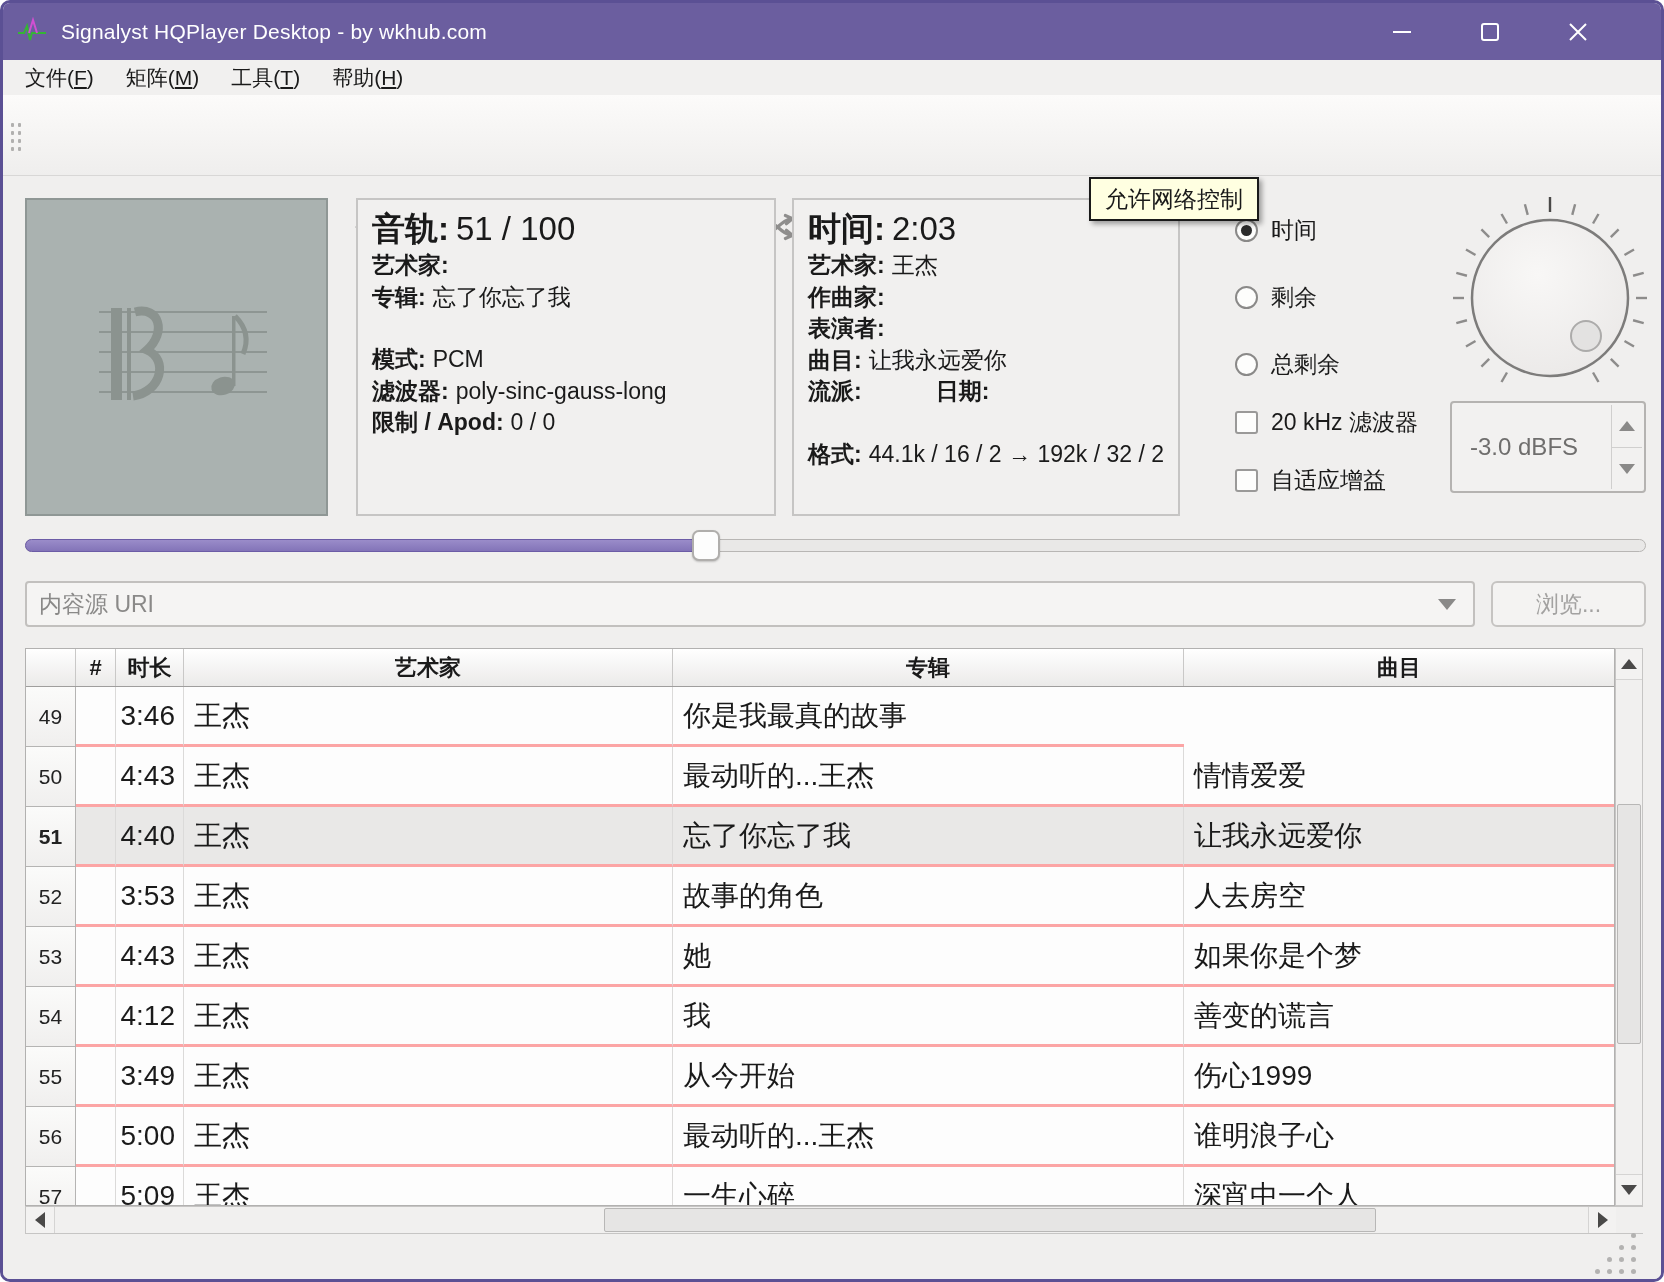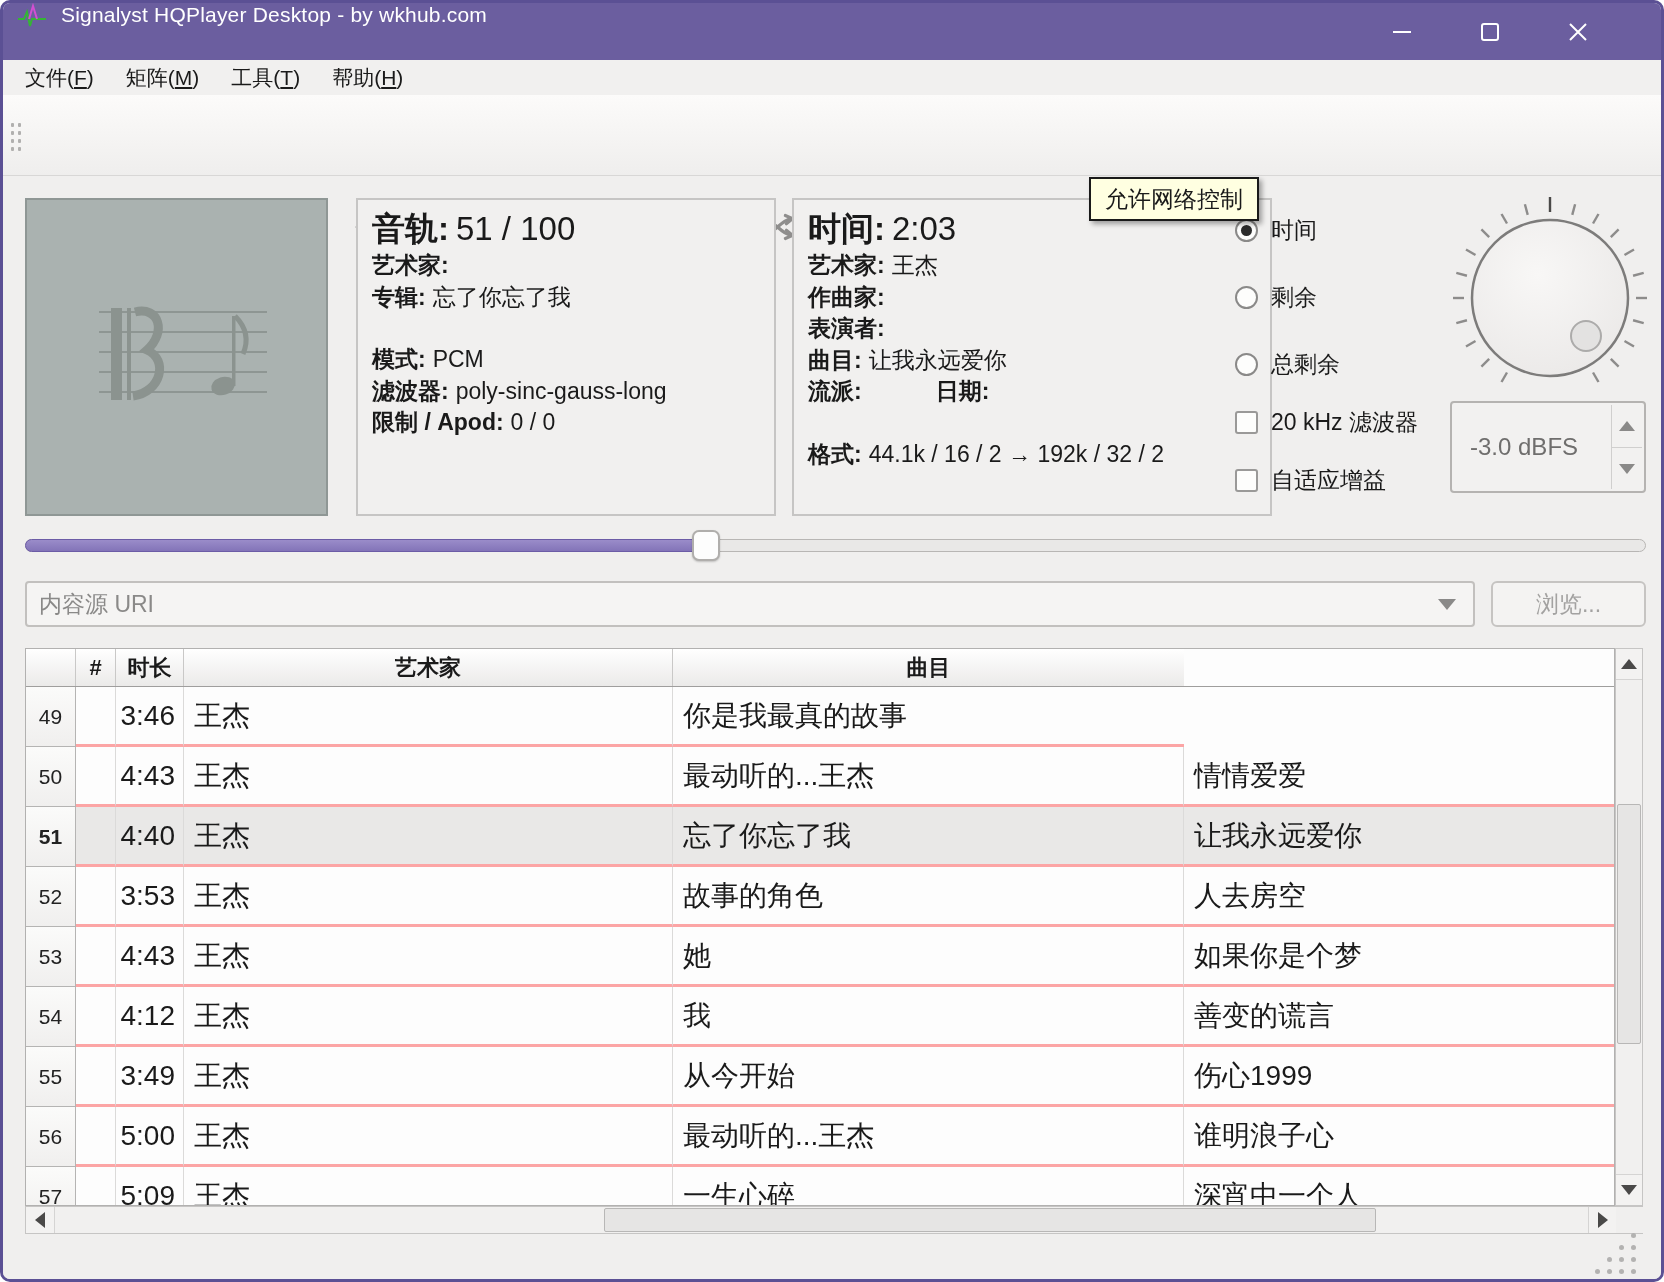--- a/index.html
+++ b/index.html
@@ -1,18 +1,18 @@
 <!DOCTYPE html>
 <html><head>
 <meta charset="utf-8">
 <style>
   html,body{margin:0;padding:0;background:#ffffff;font-family:"Liberation Sans","DejaVu Sans",sans-serif;}
   .window{position:relative;width:1664px;height:1282px;box-sizing:border-box;border:3px solid #5b5094;border-radius:10px;overflow:hidden;background:#f0efee;}
   
-  .titlebar{position:absolute;left:0;top:0;width:100%;height:57px;background:#6b5e9f;display:flex;}
+  .titlebar{position:absolute;left:0;top:0;width:100%;height:57px;background:#6b5e9f;display:flex;align-items:center;}
   .app-icon{width:30px;height:30px;margin-left:14px;}
   .title-text{color:#ffffff;font-size:21px;margin-left:14px;letter-spacing:.2px;}
   .win-controls{position:absolute;right:60px;top:0;height:57px;display:flex;align-items:center;gap:42px;}
   .win-btn{width:46px;height:46px;display:flex;align-items:center;justify-content:center;cursor:default;}
   
   .menubar{position:absolute;left:0;top:57px;width:100%;height:35px;background:#f1f0ef;display:flex;align-items:center;font-size:21px;color:#1a1a1a;}
   .menu-item{padding:0 16px;height:100%;display:flex;align-items:center;}
   .menu-item:first-child{margin-left:6px;}
   .menu-item .mkey{text-decoration:underline;}
   
@@ -23,21 +23,21 @@
   .tb svg{width:46px;height:46px;}
   .tb.pressed{background:#e9e8e7;border:1px solid #c6c5c4;}
   .tb.framed{background:#fbfaf9;border:1px solid #c2c1c0;}
   .tb-sep{position:absolute;top:106px;width:1px;height:52px;background:#d4d3d2;}
   
   .tooltip{position:absolute;left:1086px;top:174px;width:170px;height:44px;background:#ffffe1;border:2px solid #1a1a1a;box-sizing:border-box;display:flex;align-items:center;justify-content:center;font-size:23px;color:#1a1a1a;z-index:50;box-shadow:3px 3px 5px rgba(0,0,0,.35);}
   
   .album-art{position:absolute;left:22px;top:195px;width:303px;height:318px;background:#aab2b0;border:2px solid #8f9795;box-sizing:border-box;}
   .panel{position:absolute;top:195px;height:318px;background:#f1f0ef;border:2px solid #c6c5c4;box-sizing:border-box;padding:8px 14px;color:#1a1a1a;}
   .panel-track{left:353px;width:420px;}
-  .panel-time{left:789px;width:480px;}
+  .panel-time{left:789px;width:388px;}
   .big-line{font-size:33px;line-height:42px;white-space:nowrap;}
   .info-line{font-size:23px;line-height:31.5px;white-space:nowrap;}
   .lbl{font-weight:bold;}
   .val{margin-left:7px;}
   .spacer-line{height:31px;}
   .date-lbl{margin-left:67px;font-weight:bold;}
   
   .opt-row{position:absolute;left:1232px;display:flex;align-items:center;height:30px;}
   .radio{width:23px;height:23px;border-radius:50%;border:2px solid #8a8988;background:#fdfdfc;box-sizing:border-box;position:relative;}
   .radio.on::after{content:"";position:absolute;left:4px;top:4px;width:11px;height:11px;border-radius:50%;background:#2b2b2b;}
@@ -399,20 +399,21 @@
   <div class="browse-btn">
       <span>浏览...</span>
     </div>
 
   <div class="playlist">
     <div class="phead">
       <div class="hcell"></div>
       <div class="hcell">#</div>
       <div class="hcell">时长</div>
       <div class="hcell">艺术家</div>
+      <div class="hcell">专辑</div>
       <div class="hcell" style="border-right:none">曲目</div>
     </div>
     <div class="rows-wrap">
         <div class="prow">
       <div class="pcell rownum">49</div>
       <div class="pcell"></div>
       <div class="pcell dur">3:46</div>
       <div class="pcell txt">王杰</div>
       <div class="pcell txt" style="border-right:none">你是我最真的故事</div>
     </div>

